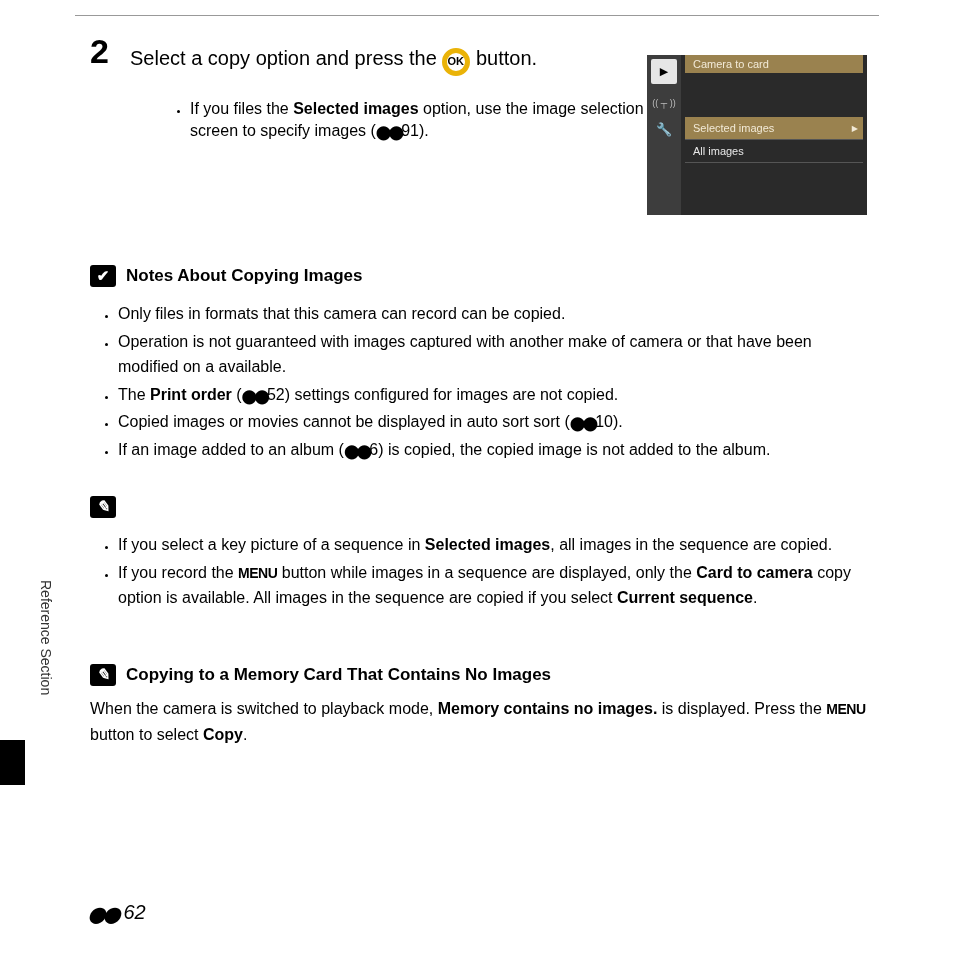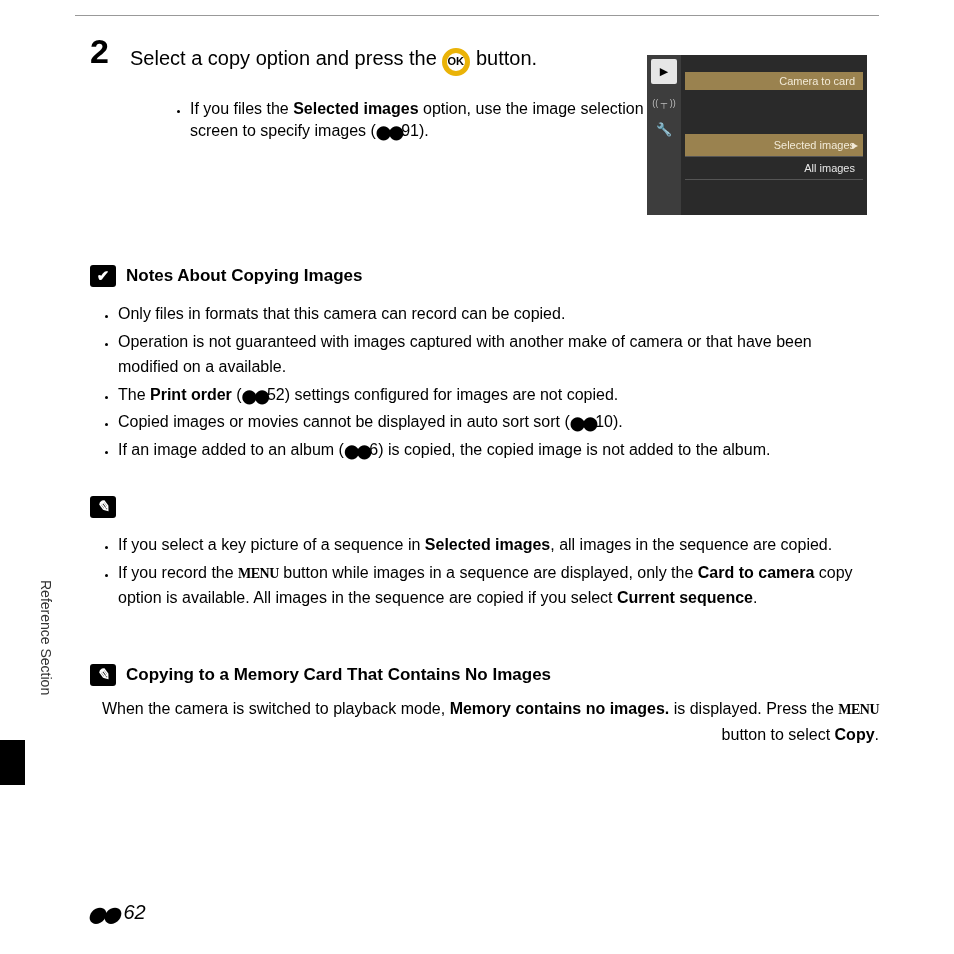--- a/index.html
+++ b/index.html
@@ -78,21 +78,21 @@
   }
   .cam-side .si.play {
     background: #e6e6e6; color: #000;
     margin: 4px 4px 0 4px;
     border-radius: 2px;
     padding: 6px 0;
     font-size: 11px;
   }
   .cam-main {
     position: absolute;
-    left: 38px; top: 17px; right: 4px; text-align: right;
+    left: 38px; top: 0; right: 4px;
   }
   .cam-header {
     background: #9a824f;
     color: #f2ead7;
     font-size: 11px;
     padding: 3px 8px;
   }
   .cam-gap { height: 44px; }
   .cam-item {
     color: #e8e8e8;
@@ -143,23 +143,23 @@
     margin: 14px;
     padding-left: 14px;
     font-size: 16px;
     line-height: 1.6;
   }
   .section ul li { margin-bottom: 2px; }
   .section ul li::marker { font-size: 11px; }
   .sec1 { top: 265px; }
   .sec2 { top: 496px; }
   .sec3 { top: 664px; }
-  .sec3 p { margin: 0; font-size: 16px; line-height: 1.6; text-align: right; }
+  .sec3 p { margin: 0; font-size: 16px; line-height: 1.6; }
   strong { font-weight: bold; }
-  .menu-text { font-family: Liberation Serif, serif; font-weight: bold; letter-spacing: -0.5px; font-size: 14px; }
+  .menu-text { font-family: Liberation Sans, sans-serif; font-weight: bold; letter-spacing: -0.5px; font-size: 14px; }
   .sidebar-label {
     position: absolute;
     left: 38px;
     top: 580px;
     writing-mode: vertical-rl;
     font-size: 14px;
     color: #333;
   }
   .black-tab {
     position: absolute;

